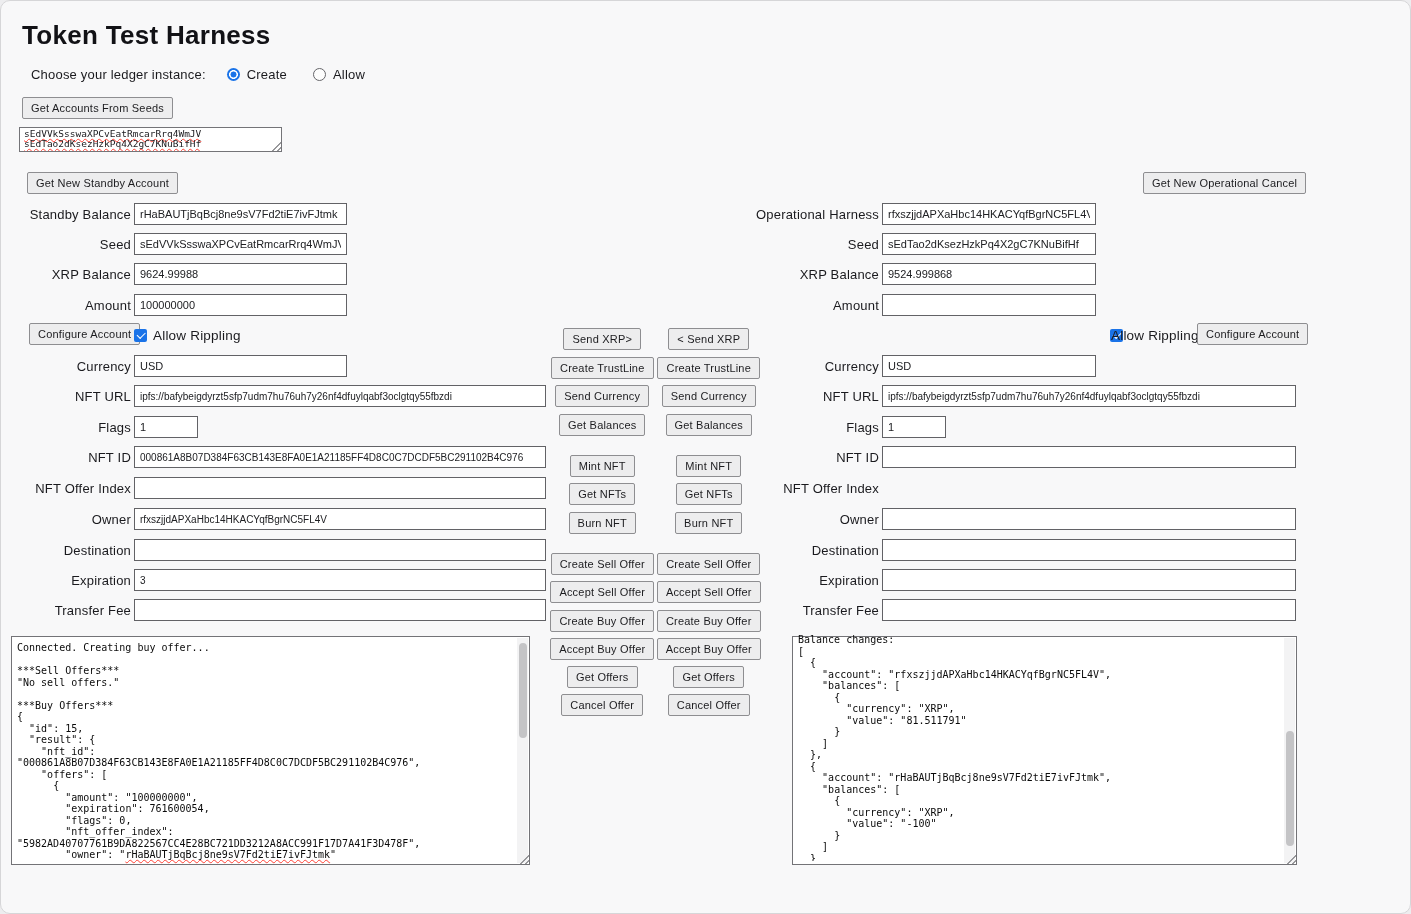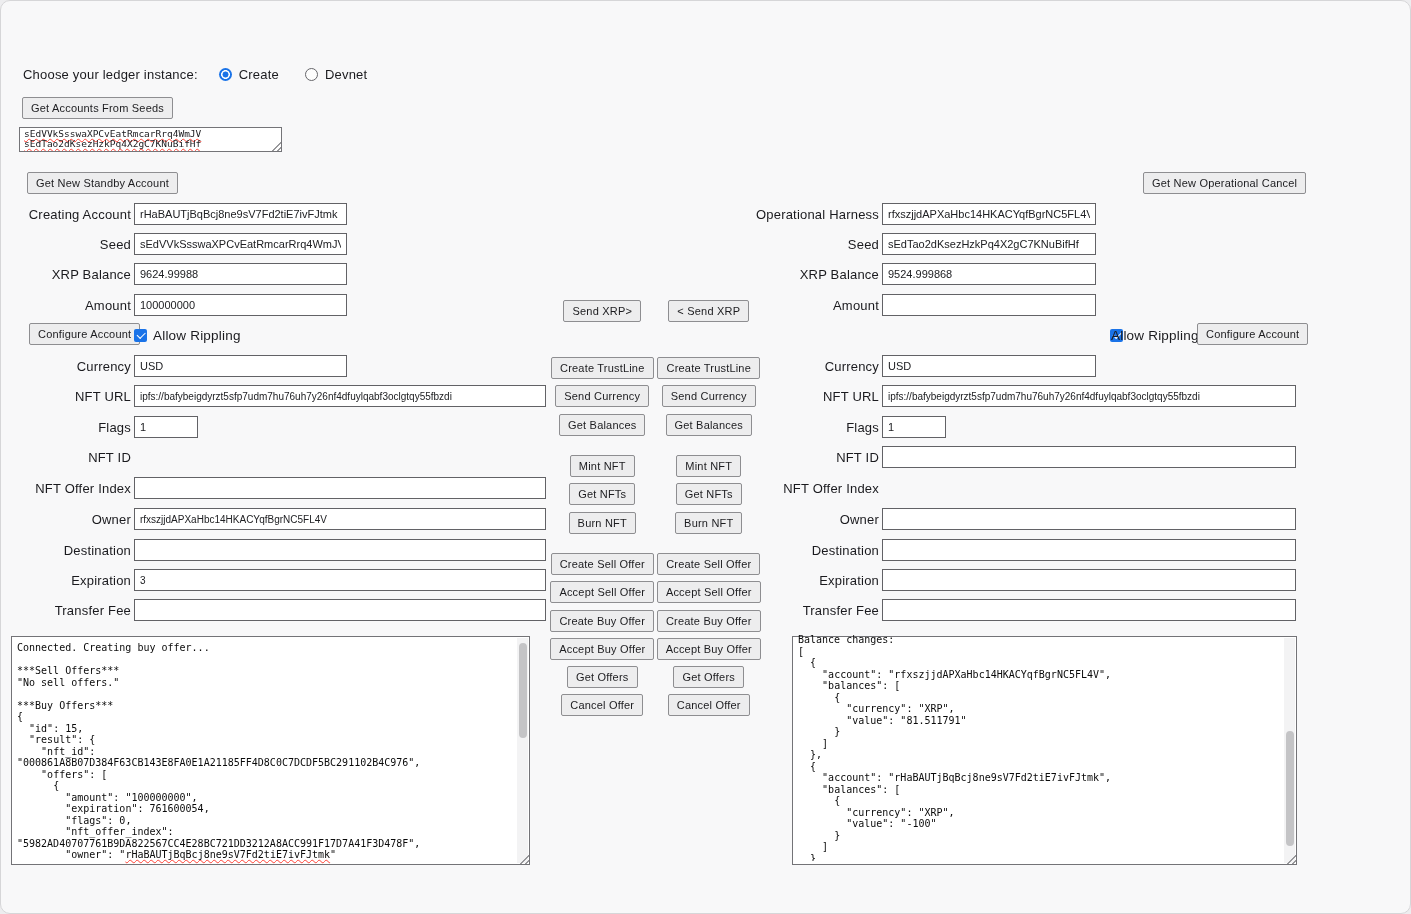--- a/index.html
+++ b/index.html
@@ -6,21 +6,21 @@
   html,body { background:#ededef; }
   body { font-family:"Liberation Sans",sans-serif; color:#1a1a1e; }
   .page { position:relative; width:1411px; height:914px; background:#f8f8f9;
           border:1px solid #d6d6d8; border-radius:10px; overflow:hidden; }
 
   h1 { position:absolute; left:21px; top:19px; font-size:26px; font-weight:600;
        letter-spacing:.3px; color:#121216; }
 
   .ledger-row { position:absolute; left:22px; top:64px; height:18px; display:flex;
                 align-items:center; font-size:13px; letter-spacing:.2px; }
-  .ledger-row .lbl { margin-right:21px; }
+  .ledger-row .lbl { margin-right:21px;margin-left:8px; }
   .radio { display:inline-block; width:13px; height:13px; border-radius:50%; margin-right:7px; }
   .radio.sel { background:radial-gradient(circle,#1a73e8 0 2.7px,#fff 3.3px 4.1px,#1a73e8 4.7px); }
   .radio.unsel { border:1.4px solid #66666a; background:#fdfdfd; }
   .radio-opt { display:flex; align-items:center; }
   .radio-opt + .radio-opt { margin-left:26px; }
 
   button.btn { font-family:inherit; font-size:11px; letter-spacing:.2px; color:#1c1c1f;
                background:#ededee; border:1px solid #8e8e91; border-radius:2px;
                padding:0 8px; height:22px; white-space:nowrap; cursor:default; }
   .abs { position:absolute; }
@@ -75,46 +75,47 @@
   #out-right .vthumb { top:93px; height:115px; }
   .resizer { position:absolute; right:0; bottom:0; width:11px; height:11px;
              background:repeating-linear-gradient(135deg, transparent 0 2px, #98989b 2px 3.5px);
              clip-path:polygon(100% 0, 100% 100%, 0 100%); }
 </style>
 </head>
 <body>
 
 <div class="page">
 
+  <h1>Token Test Harness</h1>
 
   <div class="ledger-row">
     <span class="lbl">Choose your ledger instance:</span>
     <span class="radio-opt">
       <span class="radio sel"></span>
       <span>Create</span>
     </span>
     <span class="radio-opt">
       <span class="radio unsel"></span>
-      <span>Devnet</span>
+      <span>Allow</span>
     </span>
   </div>
 
   <button class="btn abs" style="left:21px;top:96px">Get Accounts From Seeds</button>
 
   <div class="seeds">
     <span class="squiggle">sEdVVkSsswaXPCvEatRmcarRrq4WmJV</span>
     <span class="squiggle">sEdTao2dKsezHzkPq4X2gC7KNuBifHf</span>
     <div class="resizer"></div>
   </div>
 
   
   <button class="btn abs" style="left:26px;top:171px">Get New Standby Account</button>
 
   <div class="frow left" style="top:202px">
-    <label>Creating Account</label>
+    <label>Standby Balance</label>
     <input class="w-s" value="rHaBAUTjBqBcj8ne9sV7Fd2tiE7ivFJtmk" style="">
   </div>
   <div class="frow left" style="top:232px">
     <label>Seed</label>
     <input class="w-s" value="sEdVVkSsswaXPCvEatRmcarRrq4WmJV" style="">
   </div>
   <div class="frow left" style="top:262px">
     <label>XRP Balance</label>
     <input class="w-s" value="9624.99988" style="">
   </div>
@@ -134,20 +135,21 @@
   <div class="frow left" style="top:384px">
     <label>NFT URL</label>
     <input class="w-l" value="ipfs://bafybeigdyrzt5sfp7udm7hu76uh7y26nf4dfuylqabf3oclgtqy55fbzdi" style="">
   </div>
   <div class="frow left" style="top:415px">
     <label>Flags</label>
     <input class="w-f" value="1" style="">
   </div>
   <div class="frow left" style="top:445px">
     <label>NFT ID</label>
+    <input class="w-l" value="000861A8B07D384F63CB143E8FA0E1A21185FF4D8C0C7DCDF5BC291102B4C976" style="">
   </div>
   <div class="frow left" style="top:476px">
     <label>NFT Offer Index</label>
     <input class="w-l" value="" style="">
   </div>
   <div class="frow left" style="top:507px">
     <label>Owner</label>
     <input class="w-l" value="rfxszjjdAPXaHbc14HKACYqfBgrNC5FL4V" style="">
   </div>
   <div class="frow left" style="top:538px">
@@ -183,21 +185,21 @@
         "nft_offer_index":
 "5982AD40707761B9DA822567CC4E28BC721DD3212A8ACC991F17D7A41F3D478F",
         "owner": "</span><span class="squiggle">rHaBAUTjBqBcj8ne9sV7Fd2tiE7ivFJtmk</span><span>"</span></pre>
     <div class="vscroll">
       <div class="vthumb"></div>
     </div>
     <div class="resizer"></div>
   </div>
 
   
-  <div class="mid-row" style="top:299px">
+  <div class="mid-row" style="top:327px">
     <span class="mid-cell">
         <button class="btn">Send XRP&gt;</button>
       </span>
     <span class="mid-cell">
         <button class="btn">&lt; Send XRP</button>
       </span>
   </div>
   <div class="mid-row" style="top:356px">
     <span class="mid-cell">
         <button class="btn">Create TrustLine</button>

